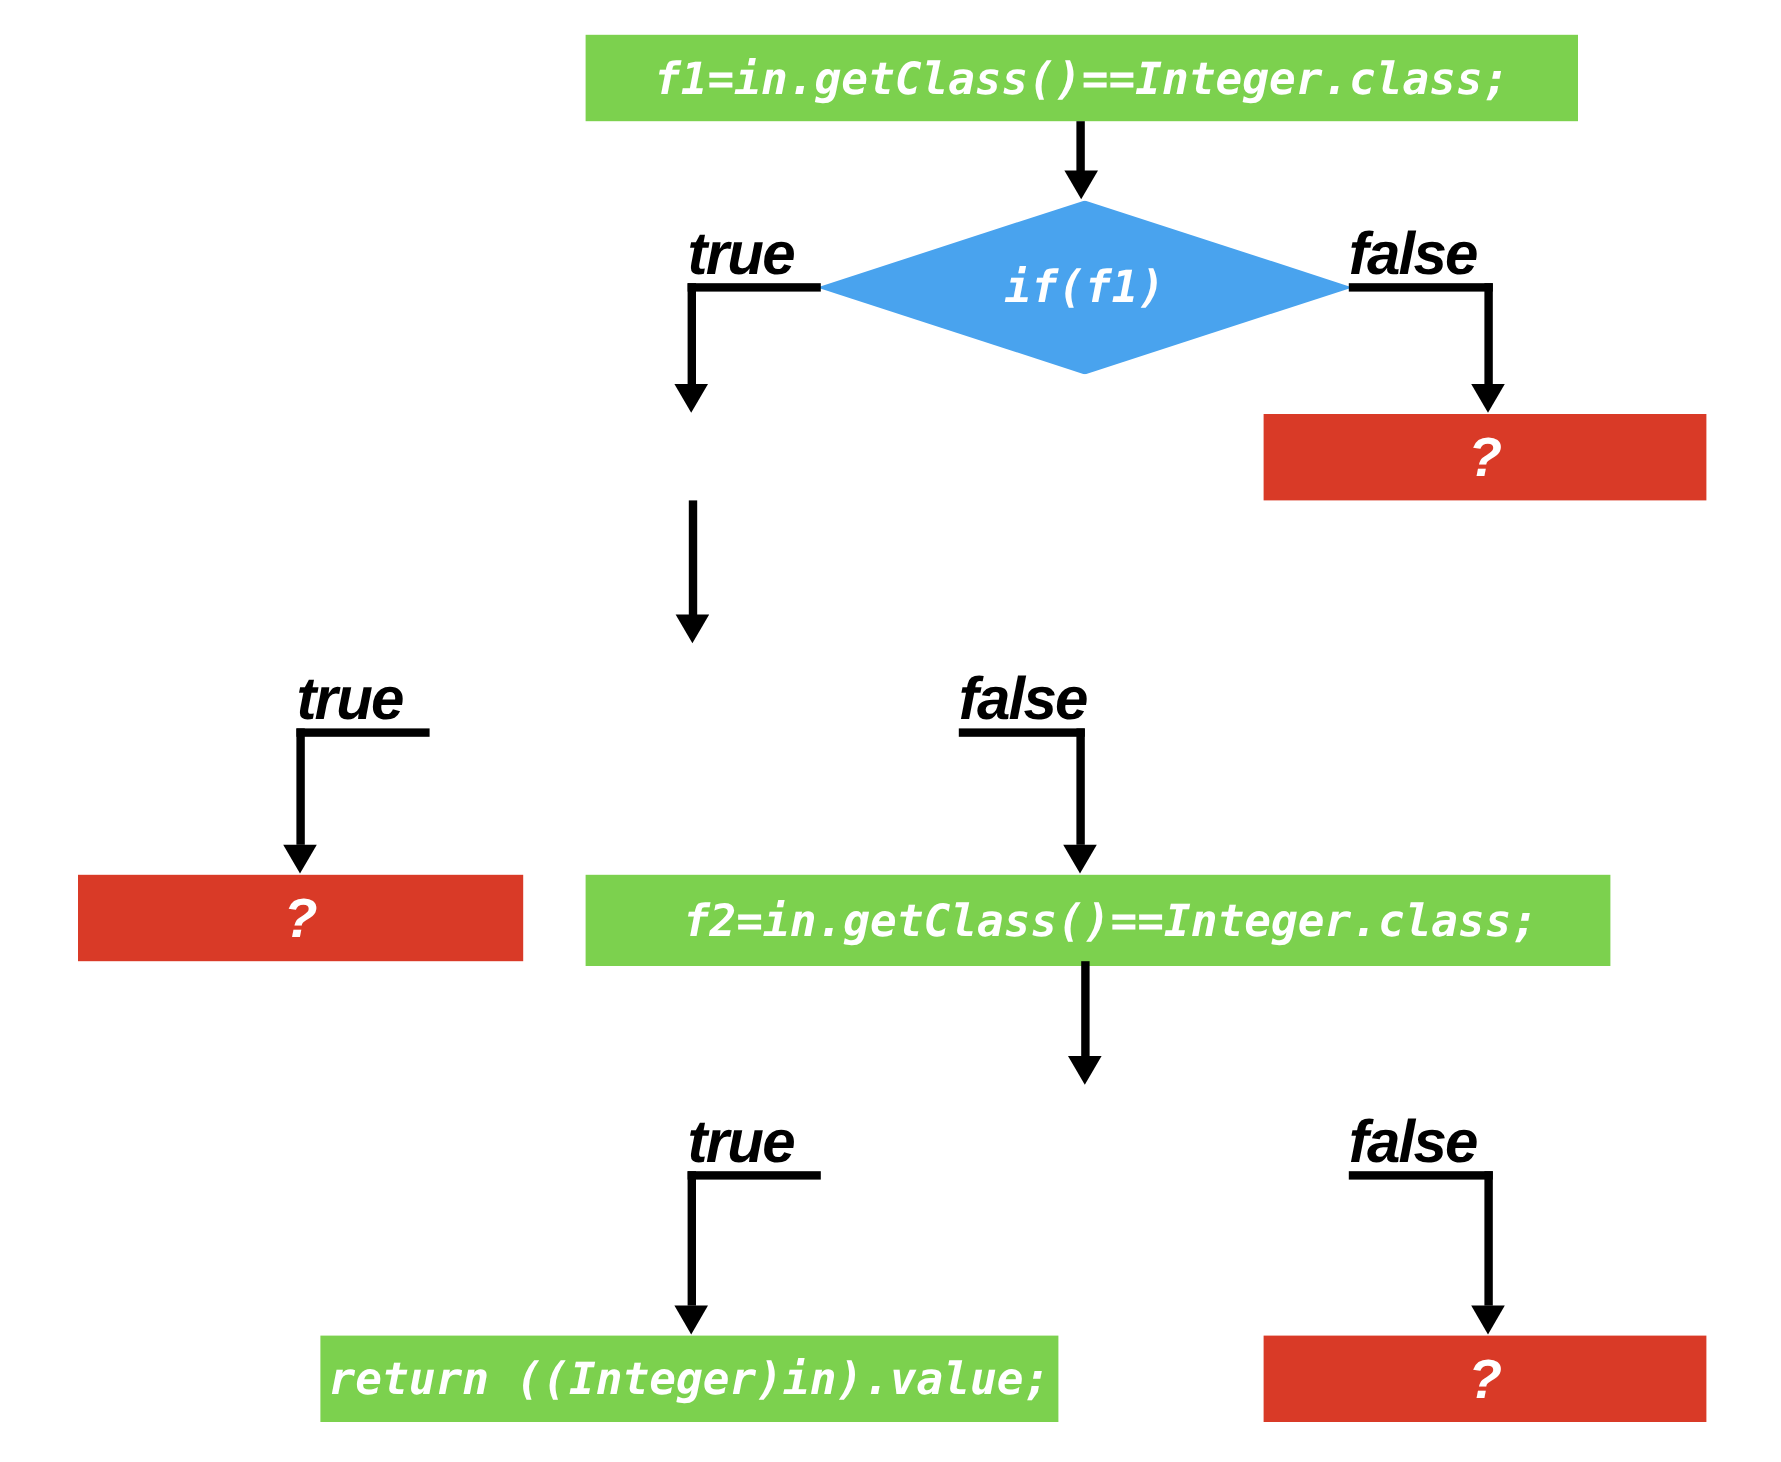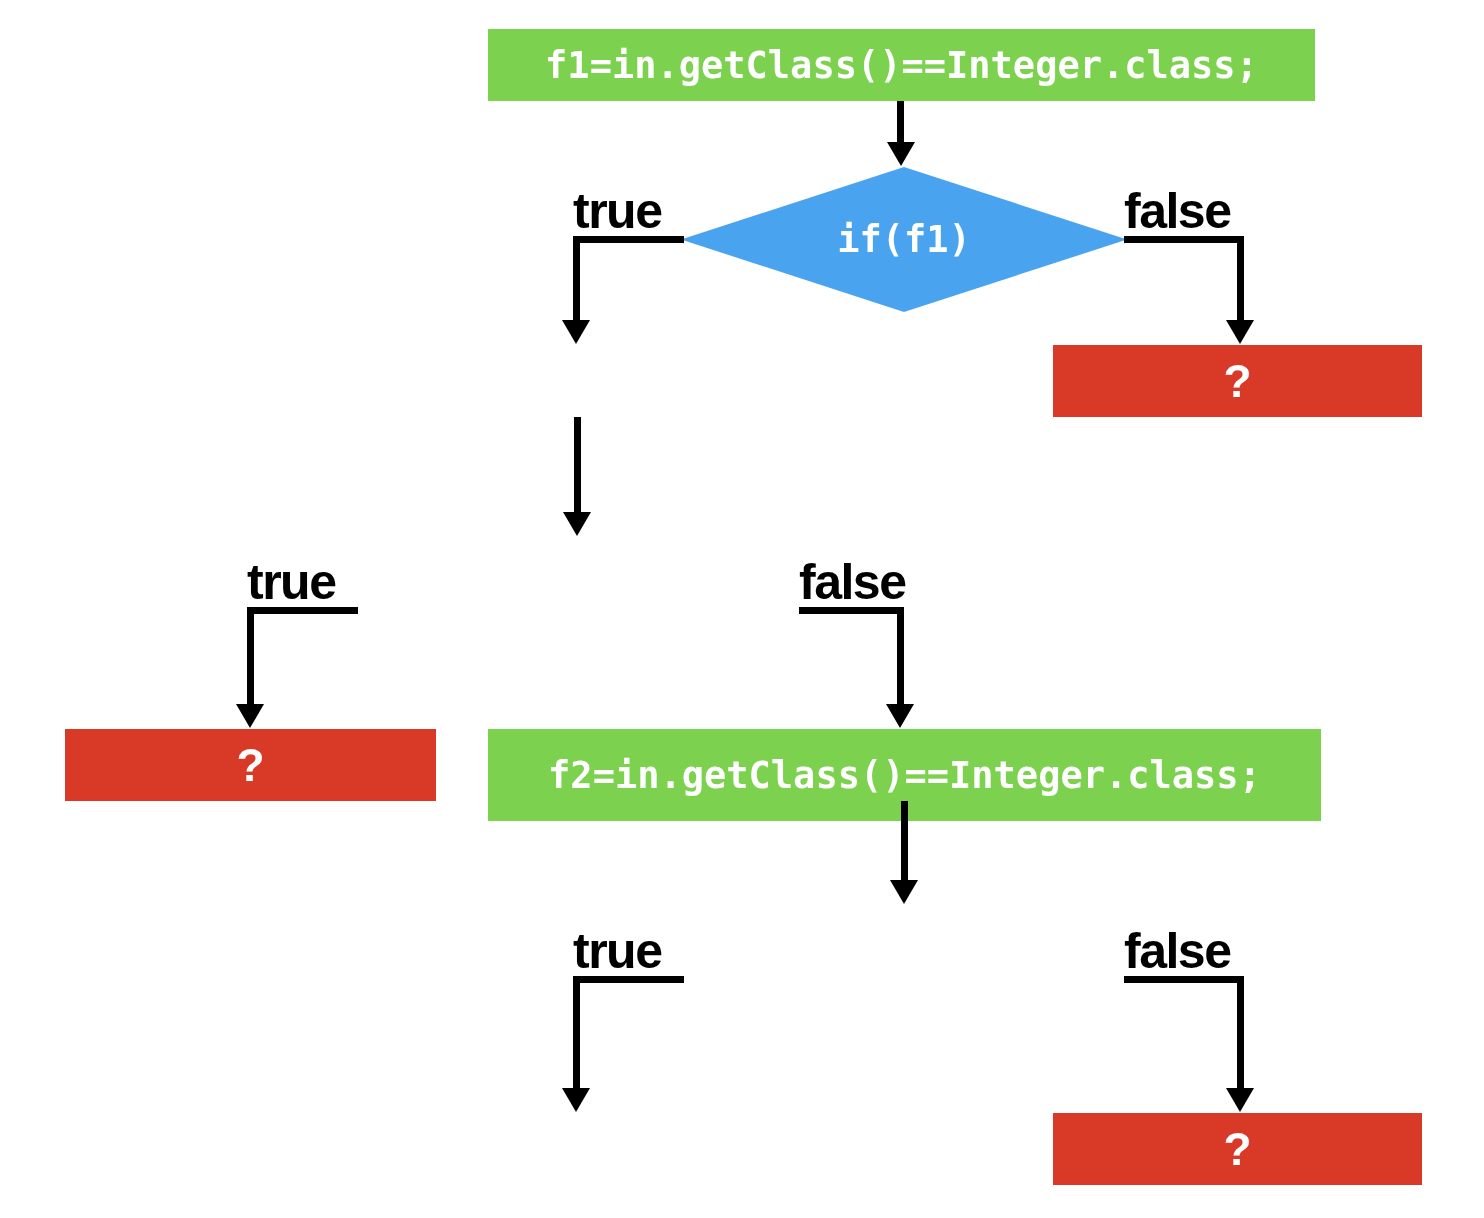--- a/index.html
+++ b/index.html
@@ -12,20 +12,21 @@
     --color-background:#ffffff;
   }
   html,body{margin:0;padding:0;}
   body{background:var(--color-background);}
   .canvas{
     position:relative;
     width:1484px;height:1218px;
     background:var(--color-background);
     overflow:hidden;
     font-family:"Liberation Sans","DejaVu Sans",sans-serif;
+    font-style:italic;
   }
   .node{
     position:absolute;
     display:flex;align-items:center;justify-content:center;
     color:var(--color-node-text);
     font-family:"DejaVu Sans Mono","Liberation Mono",monospace;
     font-weight:700;
     font-size:37px;
     white-space:nowrap;
   }
@@ -90,31 +91,32 @@
   <div class="line" style="left:247px;top:607px;width:111px;height:7px;"></div>
   <div class="line" style="left:247px;top:607px;width:7px;height:97px;"></div>
   <div class="arrow-down" style="left:236px;top:704px;"></div>
 
   <div class="branch-label" style="left:799px;top:557px;width:105px;">false</div>
   <div class="line" style="left:799px;top:607px;width:105px;height:7px;"></div>
   <div class="line" style="left:897px;top:607px;width:7px;height:97px;"></div>
   <div class="arrow-down" style="left:886px;top:704px;"></div>
 
   <div class="node terminal" style="left:65px;top:729px;width:371px;height:72px;">?</div>
-  <div class="node process" style="left:488px;top:729px;width:833px;height:92px;">f2=in.getClass()==Integer.class;</div>
+  <div class="node process" style="left:488px;top:729px;width:833px;height:76px;padding-left:21px;">f2=in.getClass()==Integer.class;</div>
 
   <div class="line" style="left:901px;top:801px;width:7px;height:81px;"></div>
   <div class="arrow-down" style="left:890px;top:880px;"></div>
 
 
   <div class="branch-label" style="left:573px;top:926px;width:111px;">true</div>
   <div class="line" style="left:573px;top:976px;width:111px;height:7px;"></div>
   <div class="line" style="left:573px;top:976px;width:7px;height:112px;"></div>
   <div class="arrow-down" style="left:562px;top:1088px;"></div>
 
   <div class="branch-label" style="left:1124px;top:926px;width:120px;">false</div>
   <div class="line" style="left:1124px;top:976px;width:120px;height:7px;"></div>
   <div class="line" style="left:1237px;top:976px;width:7px;height:112px;"></div>
   <div class="arrow-down" style="left:1226px;top:1088px;"></div>
 
+  <div class="node process" style="left:267px;top:1113px;width:615px;height:72px;">return ((Integer)in).value;</div>
   <div class="node terminal" style="left:1053px;top:1113px;width:369px;height:72px;">?</div>
 
 </div>
 
 </body></html>

